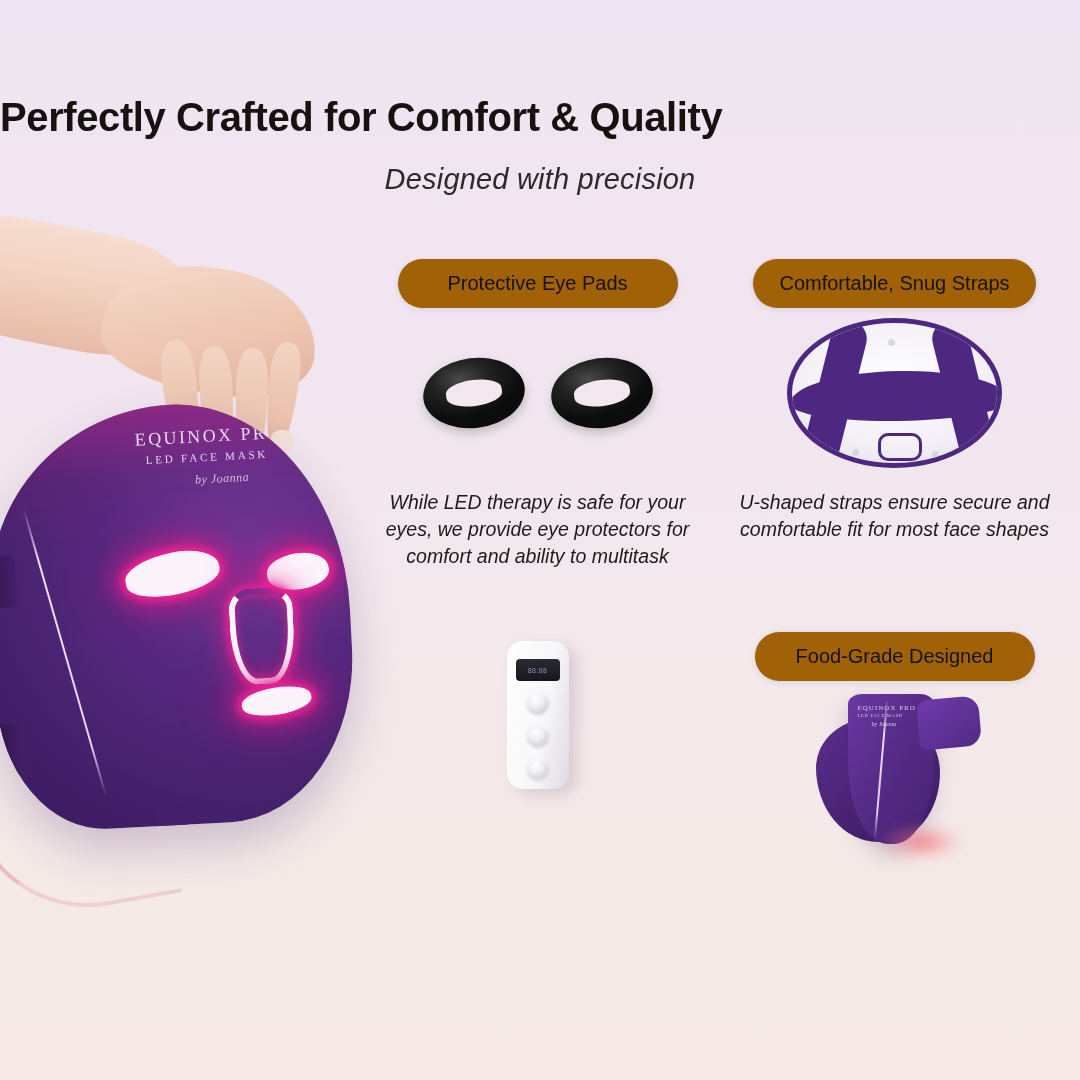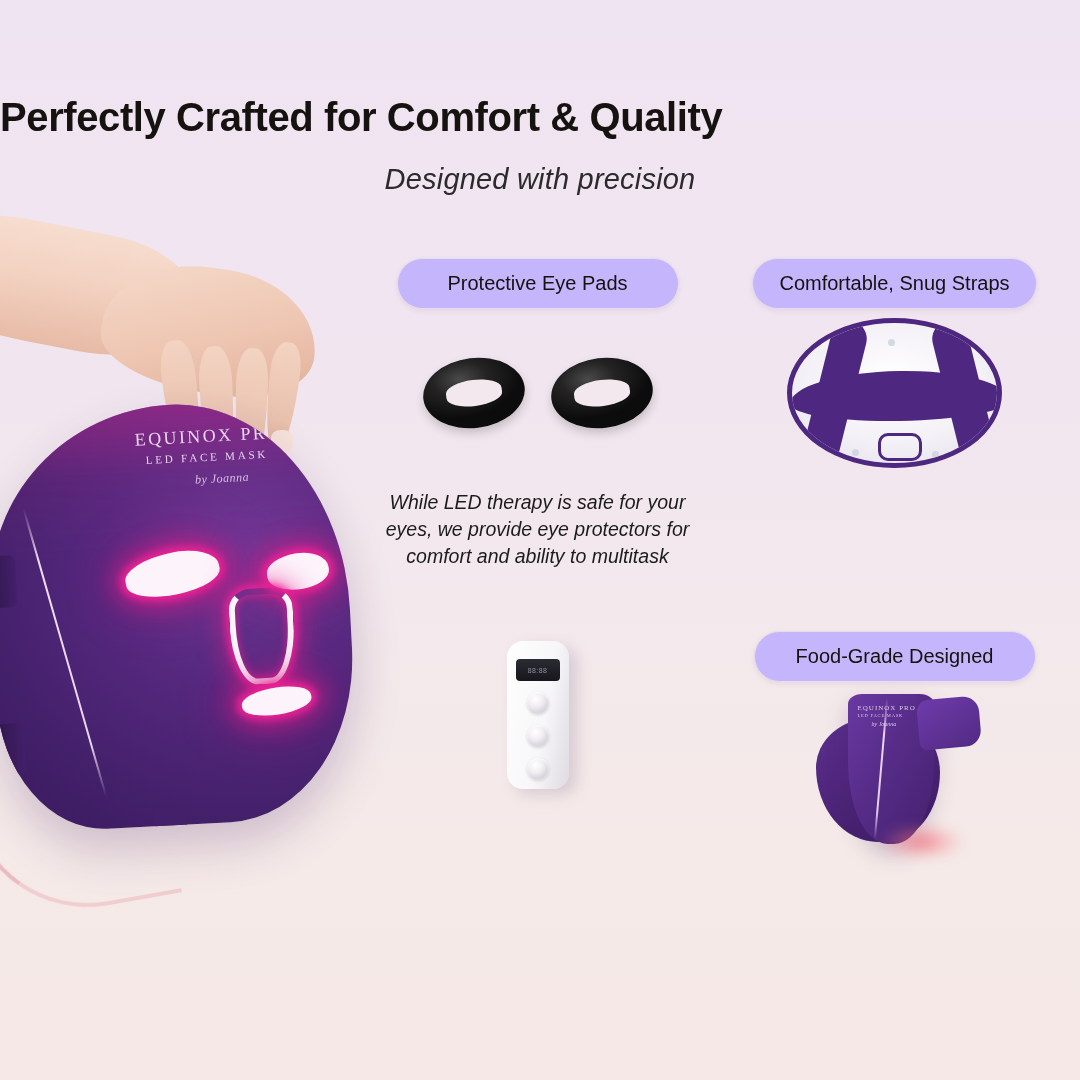--- a/index.html
+++ b/index.html
@@ -117,21 +117,21 @@
   }
 
   
   .grid {
     position:absolute; left:380px; top:258px; width:672px; height:740px;
     display:grid; grid-template-columns:1fr 1fr; grid-template-rows:1fr 1fr;
     column-gap:42px; row-gap:6px;
   }
   .cell { display:flex; flex-direction:column; align-items:center; }
   .pill {
-    min-width:282px; padding:13px 26px; background:#c4b5fd;
+    min-width:282px; padding:13px 26px; background:#a16207;
     border:1px solid #e7dce9; border-radius:999px; text-align:center;
     font-size:20px; color:#15120f;
     box-shadow:0 2px 5px rgba(120,80,130,0.10);
   }
   .art { height:168px; display:flex; align-items:center; justify-content:center; width:100%; }
   .caption {
     font-size:19.5px; font-style:italic; color:#1b1b1b; text-align:center;
     line-height:1.38; max-width:310px; margin-top:12px;
   }
 
@@ -302,20 +302,21 @@
           <div class="led-dot" style="left:140px;top:128px;"></div>
           <div class="eye-cut eye-cut-l"></div>
           <div class="eye-cut eye-cut-r"></div>
           <div class="strap-band band-h"></div>
           <div class="strap-band band-v-l"></div>
           <div class="strap-band band-v-r"></div>
           <div class="nose-arch"></div>
         </div>
       </div>
     </div>
+    <div class="caption">U-shaped straps ensure secure and comfortable fit for most face shapes</div>
   </div>
 
   <div class="cell">
     <div class="art">
       <div class="remote">
         <div class="remote-screen">88:88</div>
         <div class="remote-btn"></div>
         <div class="remote-btn"></div>
         <div class="remote-btn"></div>
       </div>

